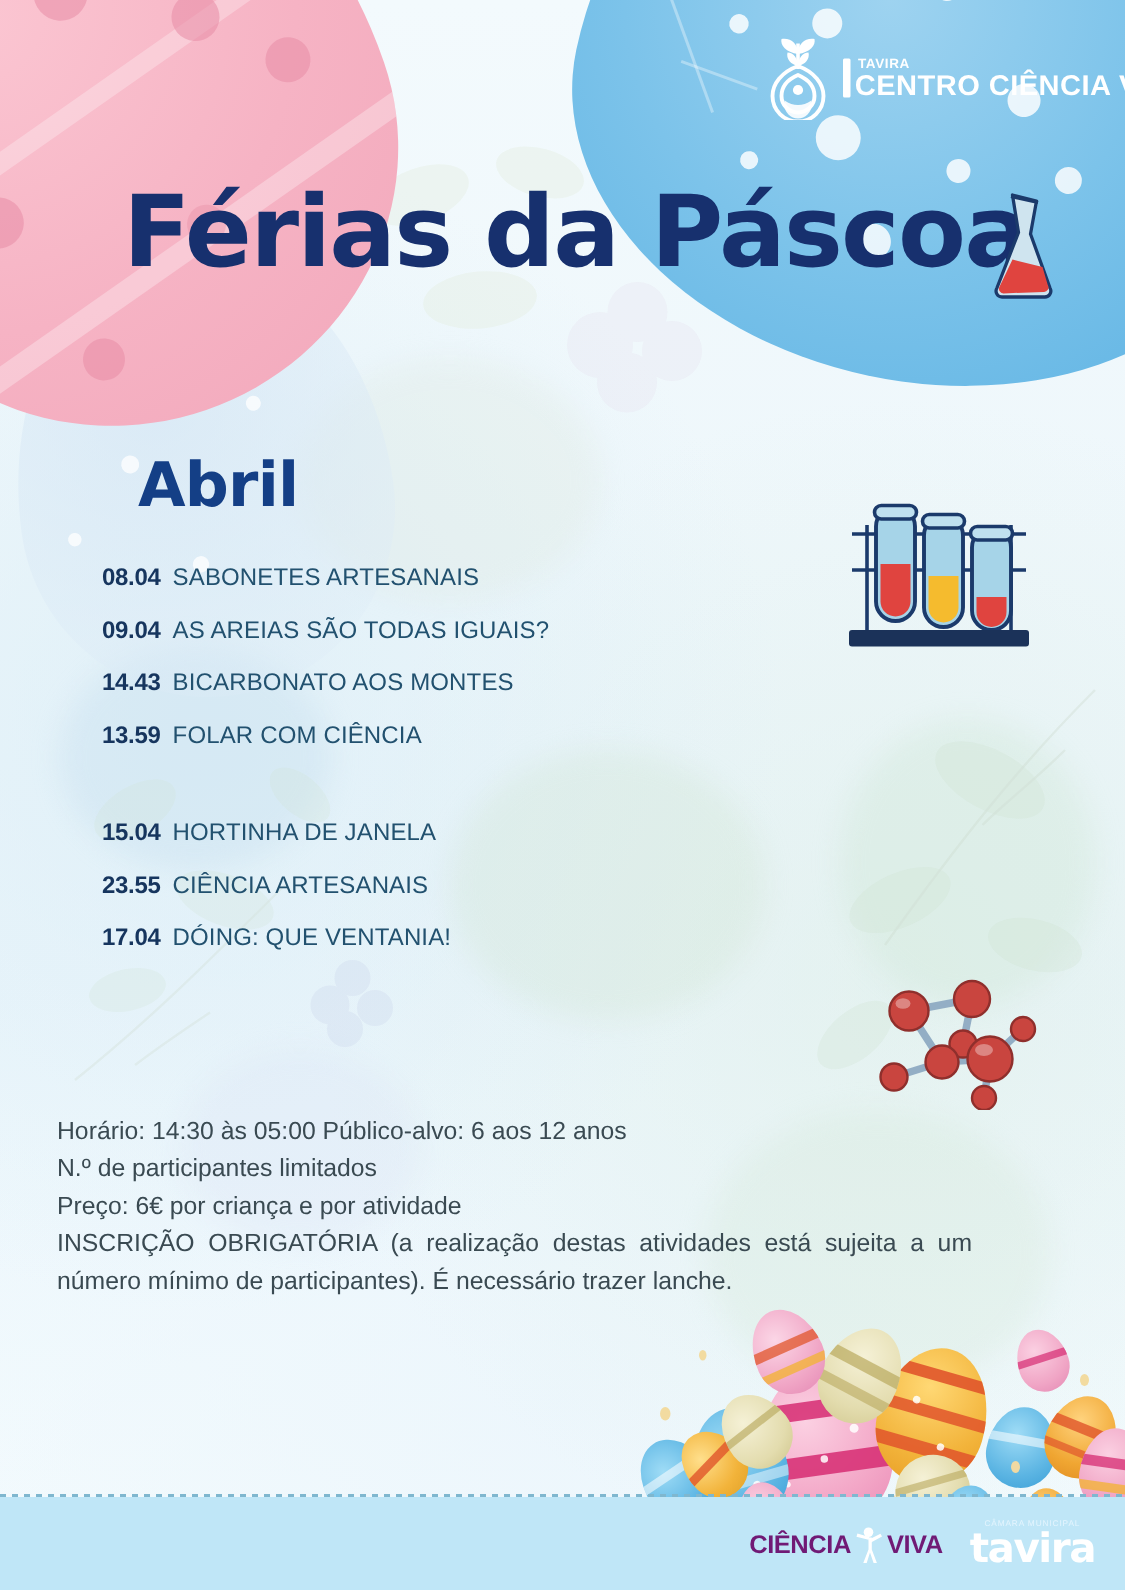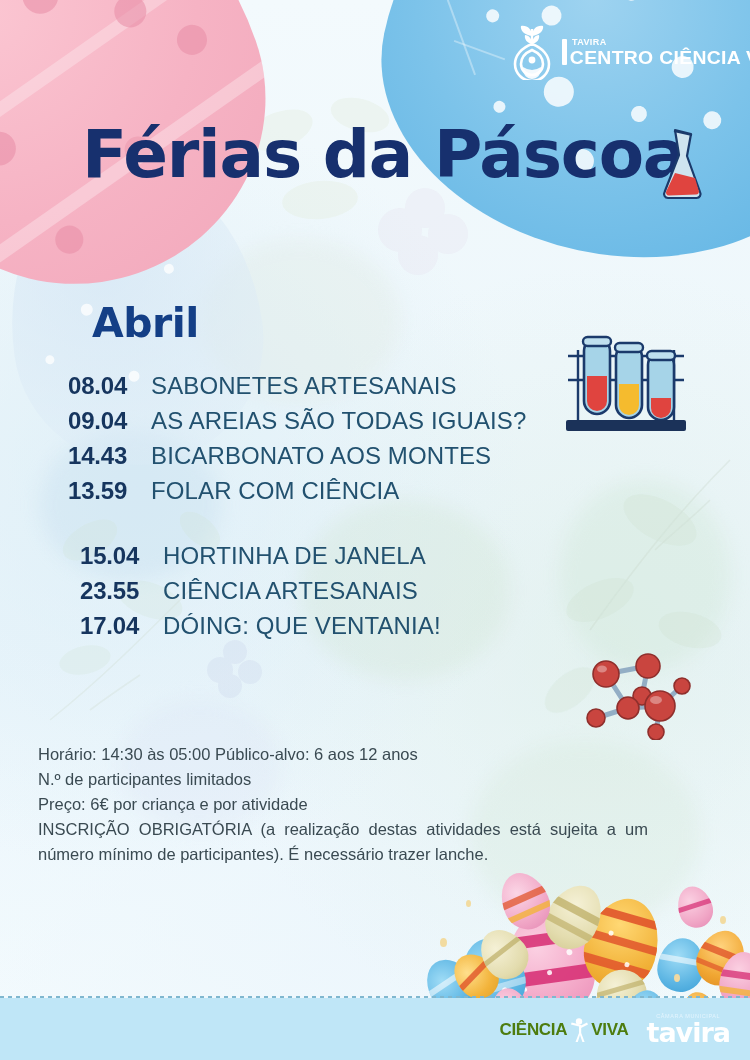--- a/index.html
+++ b/index.html
@@ -87,24 +87,24 @@
   
   .month{
     position:absolute;left:92px;top:303px;
     font-size:41px;font-weight:700;color:#143f86;letter-spacing:-.5px;line-height:1;
     font-family:"DejaVu Sans", sans-serif;
   }
 
   
   .schedule{position:absolute;left:68px;top:368px;width:520px;}
   .sched-group{margin:0;padding:0;}
-  .sched-group + .sched-group{margin-top:30px;margin-left:12px;}
+  .sched-group + .sched-group{margin-top:30px;}
   .sched-row{
-    display:flex;align-items:baseline;gap:24px;
-    font-size:24px;line-height:35px;color:#1d4163;white-space:nowrap;
+    display:flex;align-items:baseline;gap:8px;
+    font-size:16px;line-height:35px;color:#1d4163;white-space:nowrap;
   }
   .sched-date{font-weight:700;color:#16355e;letter-spacing:-.2px;}
   .sched-name{font-weight:400;color:#22516f;letter-spacing:.1px;}
 
   
   .tubes{position:absolute;left:558px;top:332px;width:136px;height:106px;}
   .molecule{position:absolute;left:572px;top:648px;width:126px;height:92px;}
 
   
   .info{
@@ -129,21 +129,21 @@
     position:absolute;left:0;top:998px;width:750px;height:62px;
     background:#bfe6f7;
   }
   .footer-text{
     position:absolute;left:40px;top:8px;color:#4e6470;font-size:13.5px;line-height:19px;
   }
   .footer-logos{
     position:absolute;right:20px;top:16px;display:flex;align-items:center;gap:18px;
   }
   .cv-logo{display:flex;align-items:center;gap:2px;}
-  .cv-word{font-size:17px;font-weight:700;color:#4d7c0f;letter-spacing:-.3px;}
+  .cv-word{font-size:17px;font-weight:700;color:#701a75;letter-spacing:-.3px;}
   .cv-figure{width:20px;height:26px;}
   .tavira-logo{position:relative;text-align:center;}
   .tavira-sub{font-size:5.5px;color:#eaf7ff;letter-spacing:.6px;line-height:1;margin-bottom:-1px;opacity:.85;}
   .tavira-word{font-size:27px;font-weight:700;color:#fff;letter-spacing:-1px;line-height:1;
     font-family:"DejaVu Sans", sans-serif;}
 </style>
 </head>
 <body>
 
 <div class="poster">

